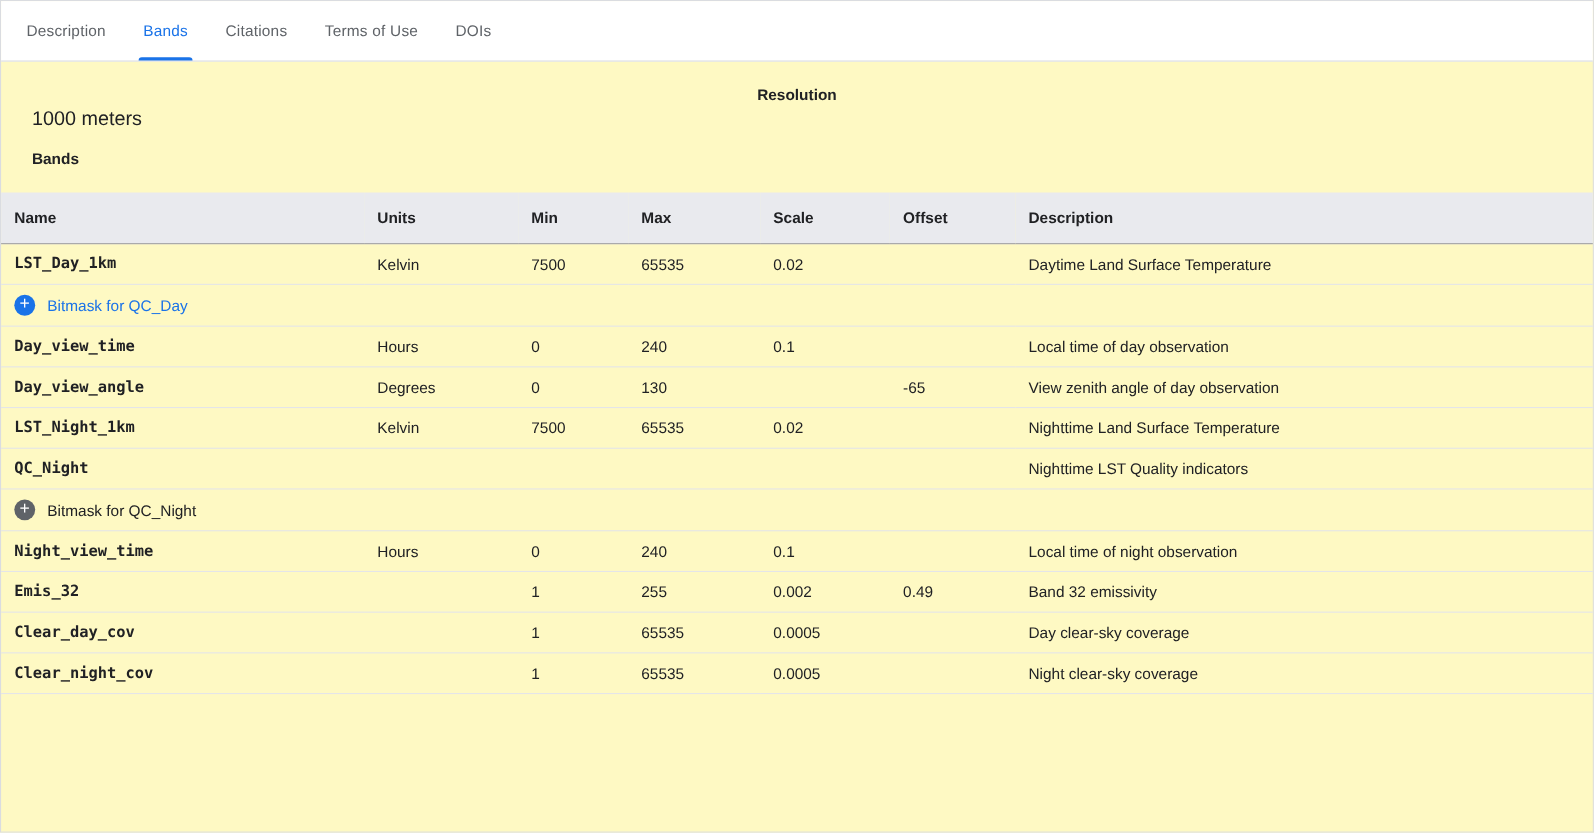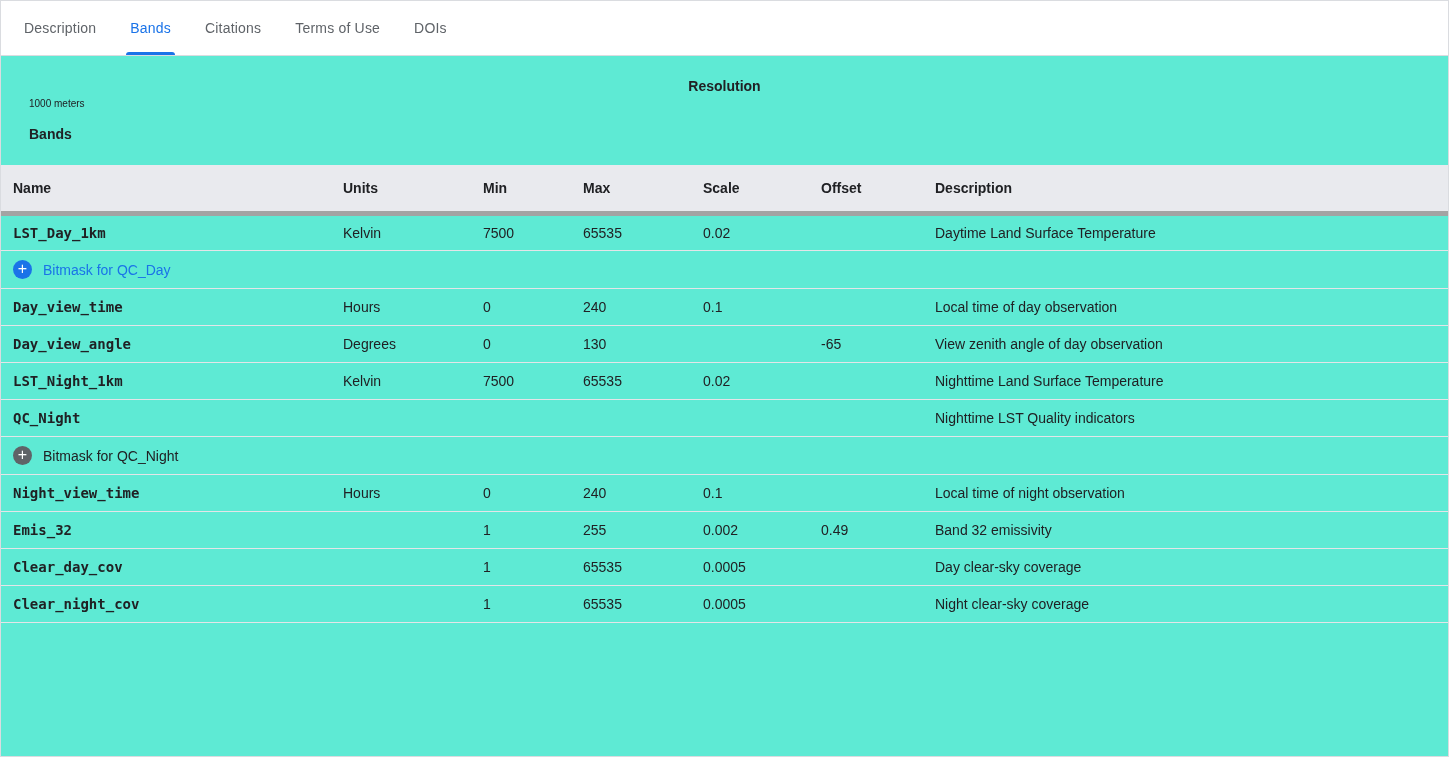--- a/index.html
+++ b/index.html
@@ -5,21 +5,21 @@
   * { box-sizing: border-box; margin: 0; padding: 0; }
   html, body { background: #f3f4f6; }
   body {
     font-family: "Liberation Sans", sans-serif;
     color: #202124;
     -webkit-font-smoothing: antialiased;
   }
   .page {
     width: 1449px;
     min-height: 757px;
-    background: #5eead4;
+    background: #fef9c3;
     border: 1px solid #dadce0;
   }
 
   
   .tabbar {
     display: flex;
     align-items: stretch;
     height: 55px;
     border-bottom: 1px solid #dadce0;
     padding-left: 6px;
@@ -52,21 +52,21 @@
   
   .meta { padding: 22px 28px 0 28px; }
   .meta-label {
     font-size: 14px;
     font-weight: 700;
     color: #202124;
     margin-bottom: 4px;
     text-align: center;
   }
   .meta-value {
-    font-size: 10px;
+    font-size: 18px;
     color: #202124;
     margin-bottom: 17px;
   }
   .bands-label {
     font-size: 14px;
     font-weight: 700;
     color: #202124;
     margin-bottom: 23px;
   }
 
@@ -76,21 +76,21 @@
     border-collapse: collapse;
     table-layout: fixed;
   }
   table.bands thead th {
     background: #e9eaee;
     text-align: left;
     font-size: 14px;
     font-weight: 600;
     color: #202124;
     padding: 15px 12px;
-    border-bottom: 5px solid #a3a3a3;
+    border-bottom: 1px solid #a3a3a3;
   }
   table.bands tbody td {
     font-size: 14px;
     color: #202124;
     padding: 9px 12px;
     height: 37px;
     vertical-align: middle;
     border-bottom: 1px solid #e4e5e8;
     overflow: hidden;
     white-space: nowrap;

